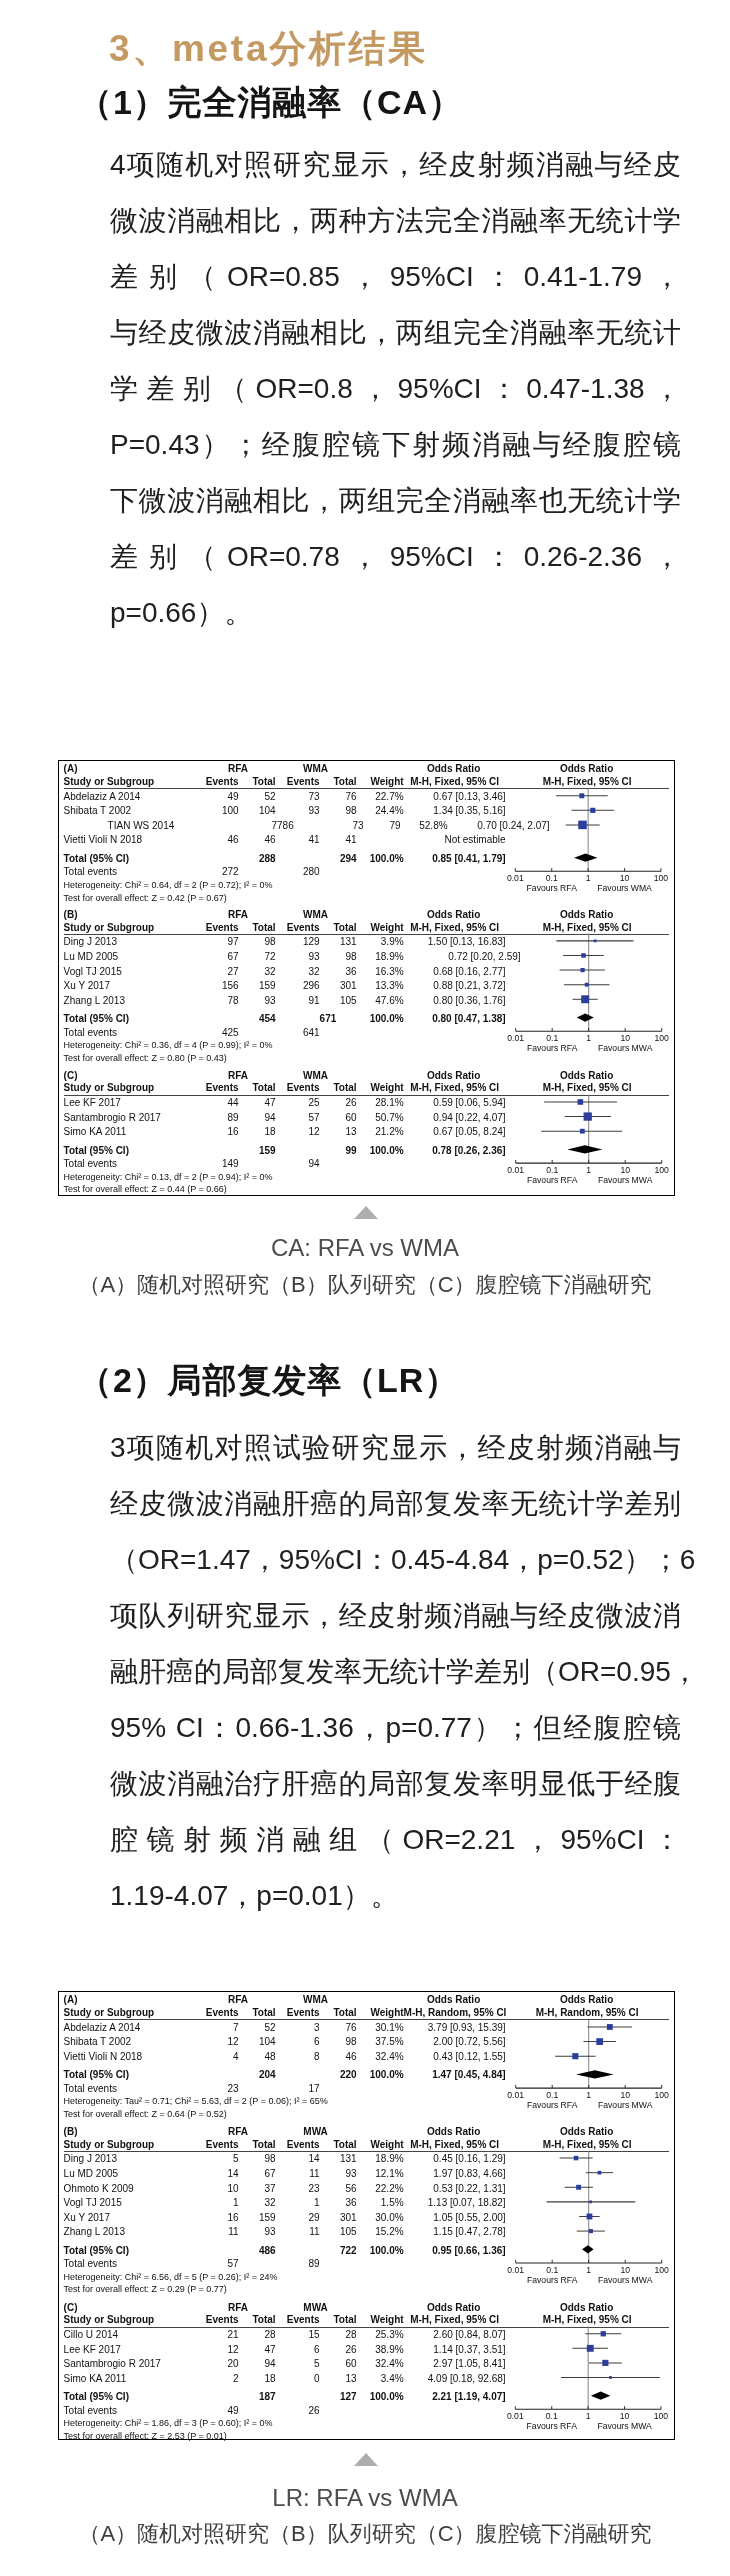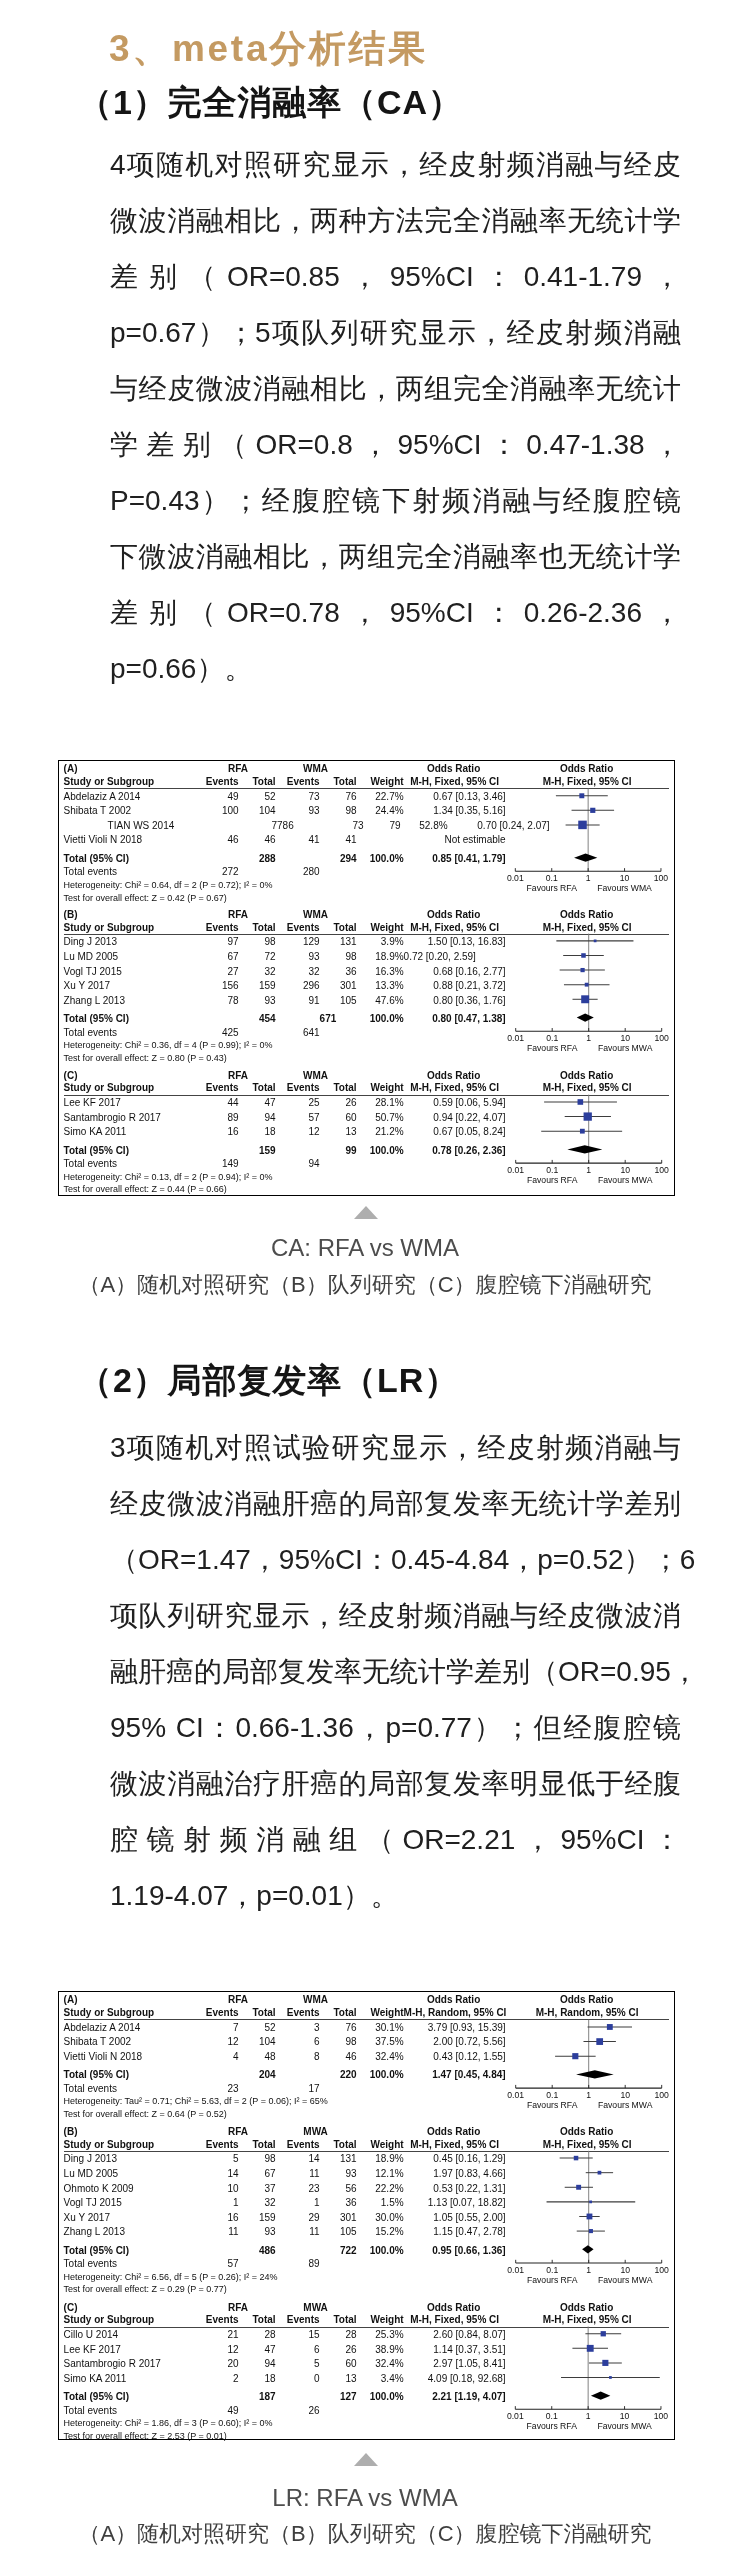--- a/index.html
+++ b/index.html
@@ -49,21 +49,20 @@
 <body>
 
 <div class="page">
   <div class="title">3、meta分析结果</div>
 
   <div class="h2 s1">（1）完全消融率（CA）</div>
   <div class="para p1" id="para1">
       <div class="pline">4项随机对照研究显示，经皮射频消融与经皮</div>
       <div class="pline">微波消融相比，两种方法完全消融率无统计学</div>
       <div class="pline">差别（OR=0.85，95%CI：0.41-1.79，</div>
-      <div class="pline">p=0.67）；5项队列研究显示，经皮射频消融</div>
       <div class="pline">与经皮微波消融相比，两组完全消融率无统计</div>
       <div class="pline">学差别（OR=0.8，95%CI：0.47-1.38，</div>
       <div class="pline">P=0.43）；经腹腔镜下射频消融与经腹腔镜</div>
       <div class="pline">下微波消融相比，两组完全消融率也无统计学</div>
       <div class="pline">差别（OR=0.78，95%CI：0.26-2.36，</div>
       <div class="pline plast">p=0.66）。</div>
     </div>
 
   <div class="fplot f1" id="plot1">
       <div class="fp-sub" style="height: 142px; margin-bottom: 3.7px;">
@@ -191,21 +190,21 @@
           <span class="cell" style="width: 47px; text-align: right;">3.9%</span>
           <span class="cell" style="width: 102px; text-align: right;">1.50 [0.13, 16.83]</span>
         </div>
         <div class="fp-row" style="height: 14.6px;">
           <span class="cell" style="width: 137px; text-align: left;">Lu MD 2005</span>
           <span class="cell" style="width: 38px; text-align: right;">67</span>
           <span class="cell" style="width: 37px; text-align: right;">72</span>
           <span class="cell" style="width: 44px; text-align: right;">93</span>
           <span class="cell" style="width: 37px; text-align: right;">98</span>
           <span class="cell" style="width: 47px; text-align: right;">18.9%</span>
-          <span class="cell" style="width: 102px; text-align: left;">0.72 [0.20, 2.59]</span>
+          <span class="cell" style="width: 102px; text-align: right; padding-left: 15px;">0.72 [0.20, 2.59]</span>
         </div>
         <div class="fp-row" style="height: 14.6px;">
           <span class="cell" style="width: 137px; text-align: left;">Vogl TJ 2015</span>
           <span class="cell" style="width: 38px; text-align: right;">27</span>
           <span class="cell" style="width: 37px; text-align: right;">32</span>
           <span class="cell" style="width: 44px; text-align: right;">32</span>
           <span class="cell" style="width: 37px; text-align: right;">36</span>
           <span class="cell" style="width: 47px; text-align: right;">16.3%</span>
           <span class="cell" style="width: 102px; text-align: right;">0.68 [0.16, 2.77]</span>
         </div>

